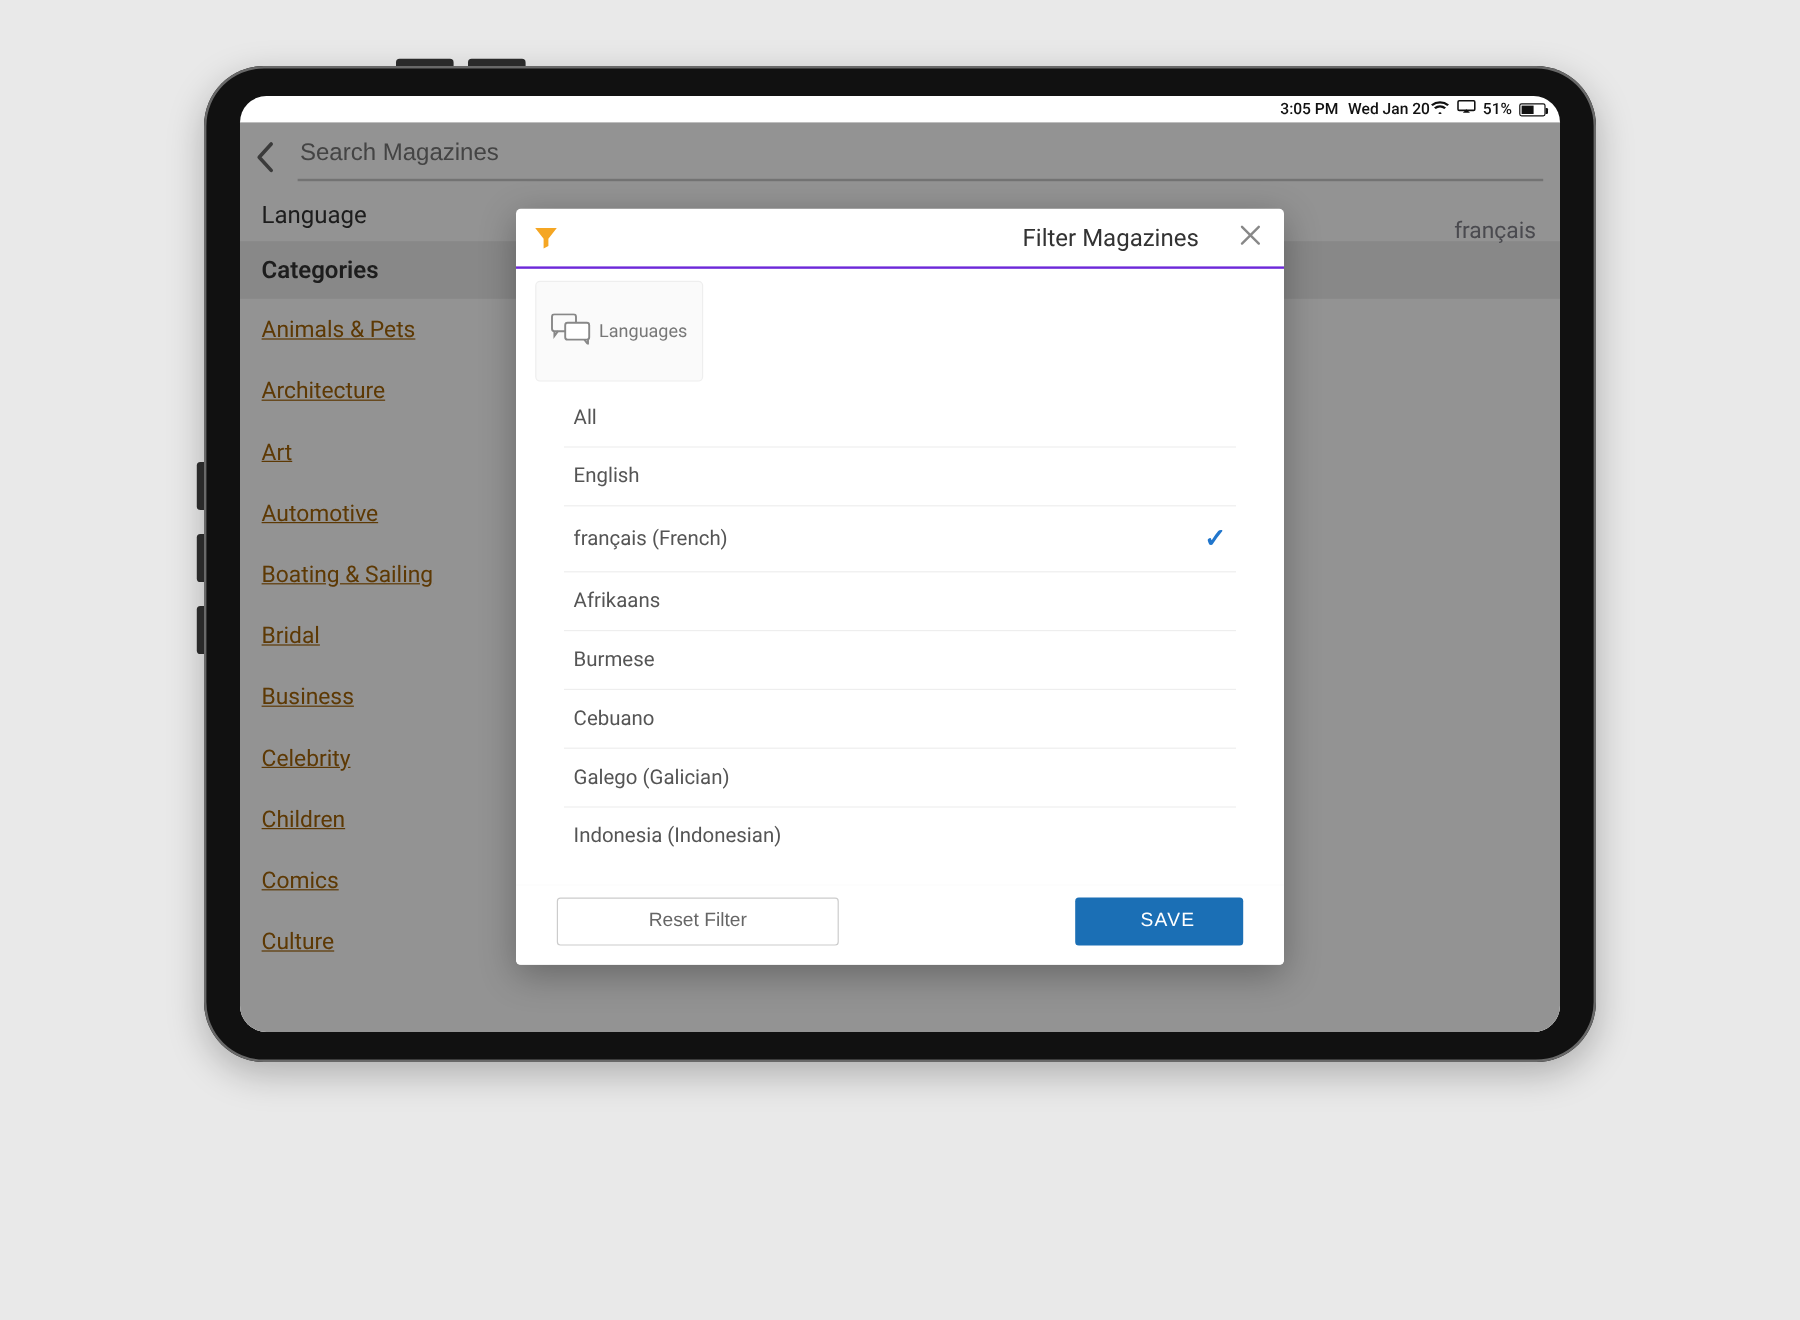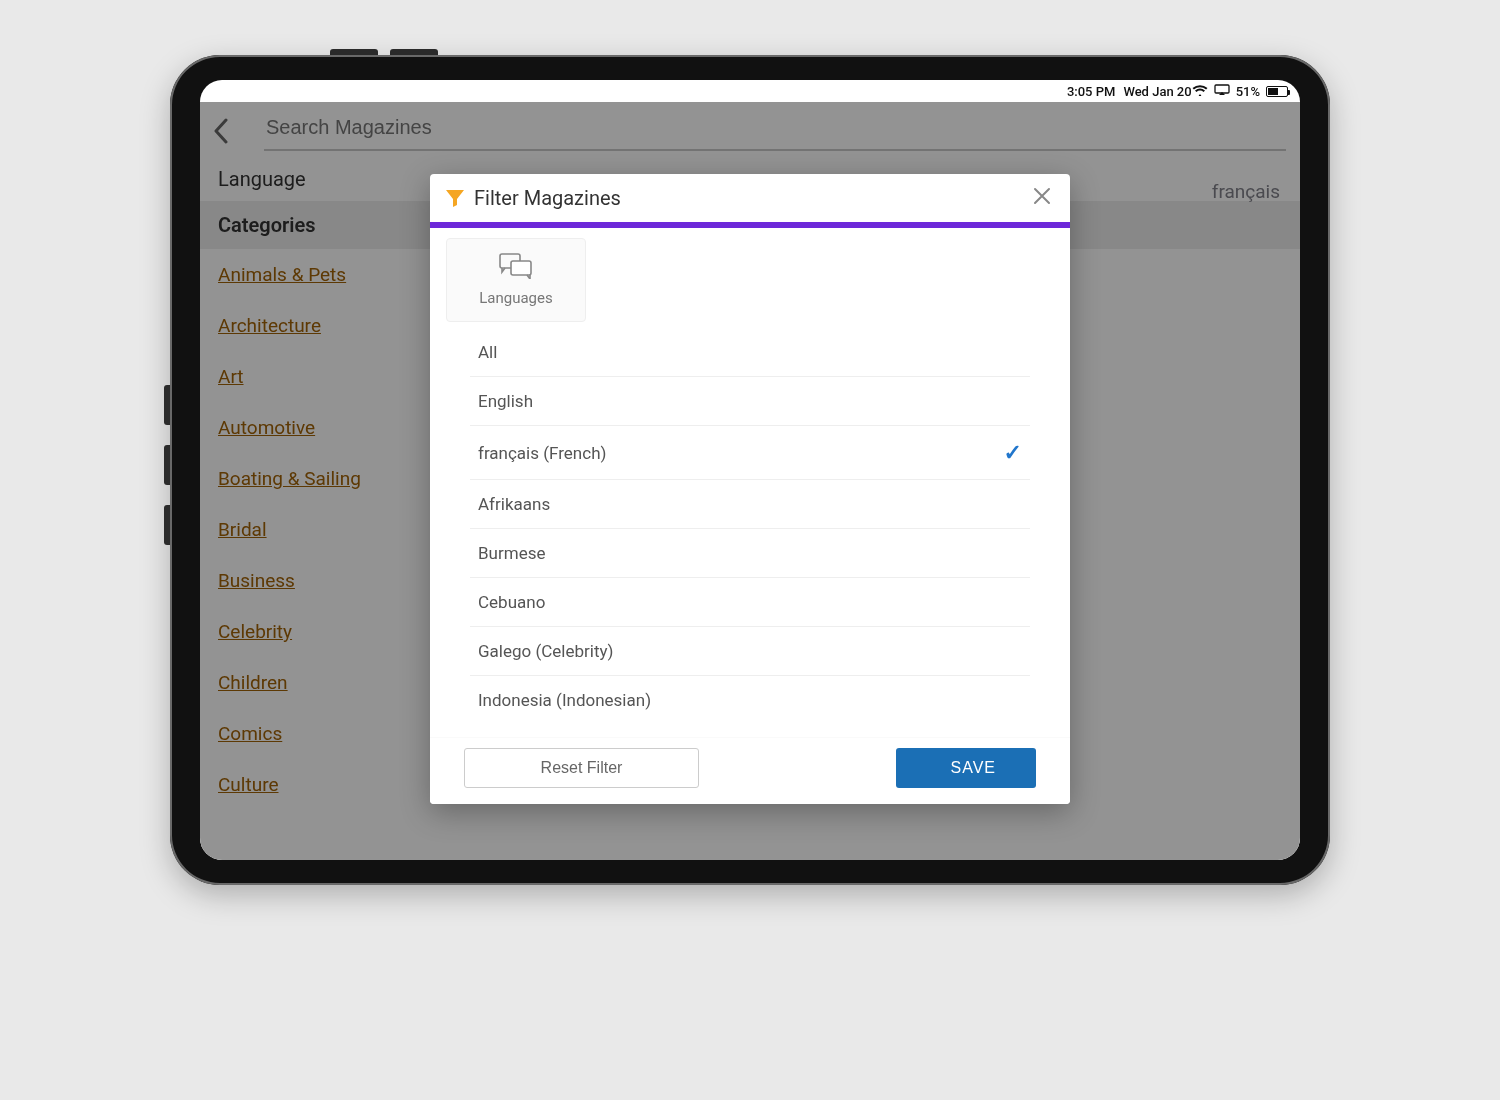--- a/index.html
+++ b/index.html
@@ -69,21 +69,21 @@
     inset: 0;
     top: 22px;
     background: #fdfdfd;
     display: flex;
     flex-direction: column;
   }
   .search-row {
     display: flex;
     align-items: center;
     padding: 8px 14px 0 6px;
-    gap: 28px;
+    gap: 12px;
   }
   .back-chevron {
     width: 30px; height: 30px; display:flex; align-items:center; justify-content:center;
     color:#666; font-size:26px;
   }
   .search-input {
     flex: 1;
     border: none;
     border-bottom: 2px solid #c7c7c7;
     font-size: 20px;
@@ -127,38 +127,39 @@
     left: 230px;
     top: 72px;
     background: #fff;
     border-radius: 4px;
     box-shadow: 0 8px 30px rgba(0,0,0,0.3);
     display:flex; flex-direction:column;
     overflow:hidden;
   }
   .modal-header {
     display:flex; align-items:center; padding: 10px 14px;
-    border-bottom: 6px solid #6d28d9;
-    gap: 8px;
+    border-bottom: 2px solid #6d28d9;
+    gap: 29px;
+    text-align: right;
   }
   .filter-icon {
     width:22px; height:22px;
   }
   .modal-title { font-size: 20px; color:#333; flex:1;}
   .close-x { font-size:24px; color:#888; cursor:pointer; padding:0 4px;}
   .tab-strip {
     padding: 10px 16px 0;
   }
   .tab-card {
     width: 140px;
     height: 84px;
     background:#fafafa;
     border:1px solid #eee;
     border-radius:4px;
-    display:flex; flex-direction:column; align-items:center; justify-content:center;
+    display:flex; flex-direction:row; align-items:center; justify-content:center;
     gap:6px;
     color:#777;
     font-size:15px;
   }
   .lang-list {
     flex:1; overflow:hidden;
     padding: 0 22px;
   }
   .lang-inner {
     margin: 6px 18px 0;
@@ -311,21 +312,21 @@
               <div class="lang-row">
                 <span>Afrikaans</span>
               </div>
               <div class="lang-row">
                 <span>Burmese</span>
               </div>
               <div class="lang-row">
                 <span>Cebuano</span>
               </div>
               <div class="lang-row">
-                <span>Galego (Celebrity)</span>
+                <span>Galego (Galician)</span>
               </div>
               <div class="lang-row cut">
                 <span>Indonesia (Indonesian)</span>
               </div>
             </div>
         </div>
 
         <div class="modal-footer">
           <button class="reset-btn">Reset Filter</button>
           <button class="save-btn">SAVE</button>

